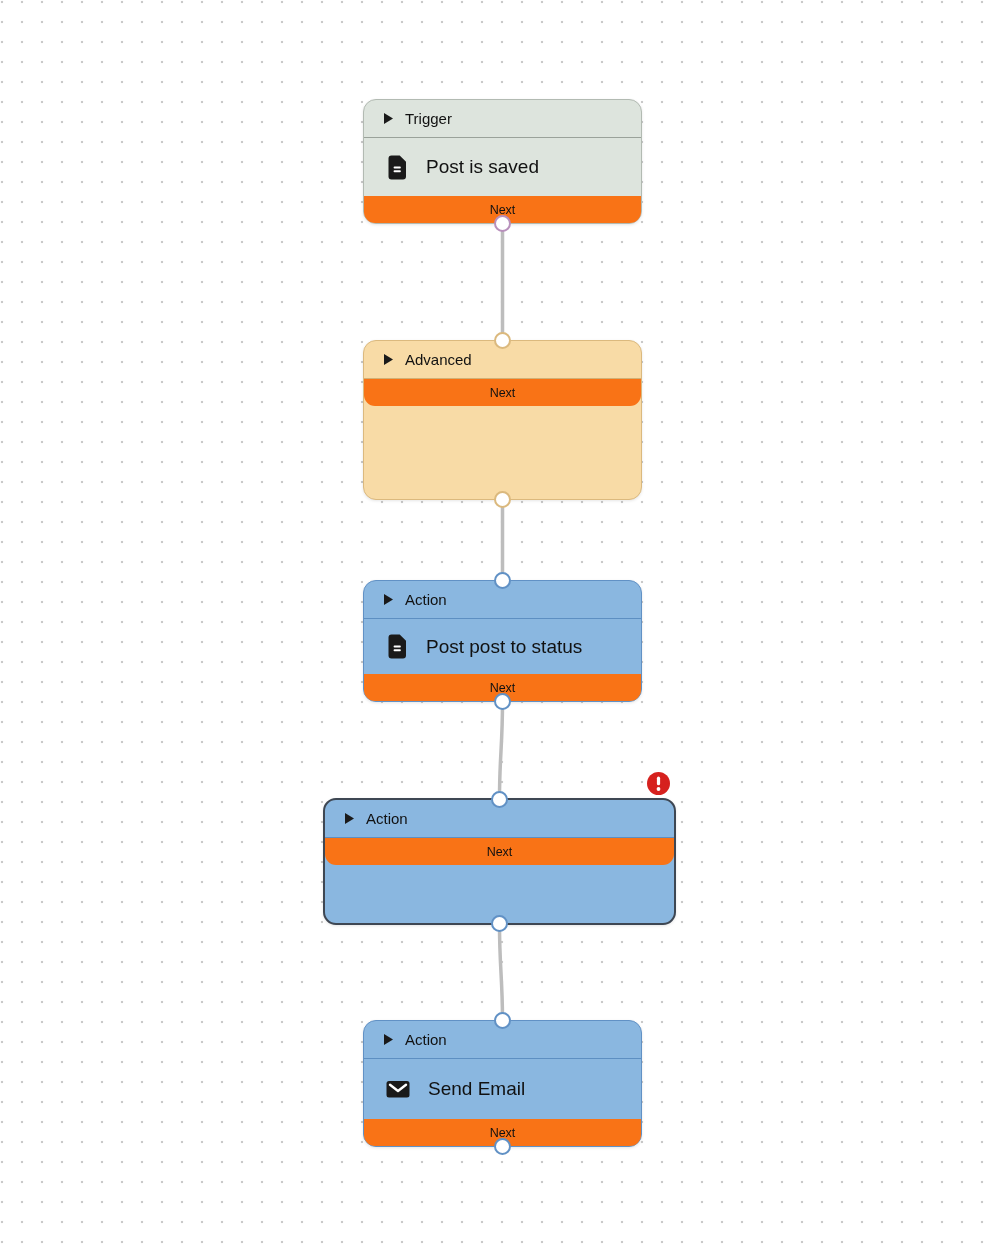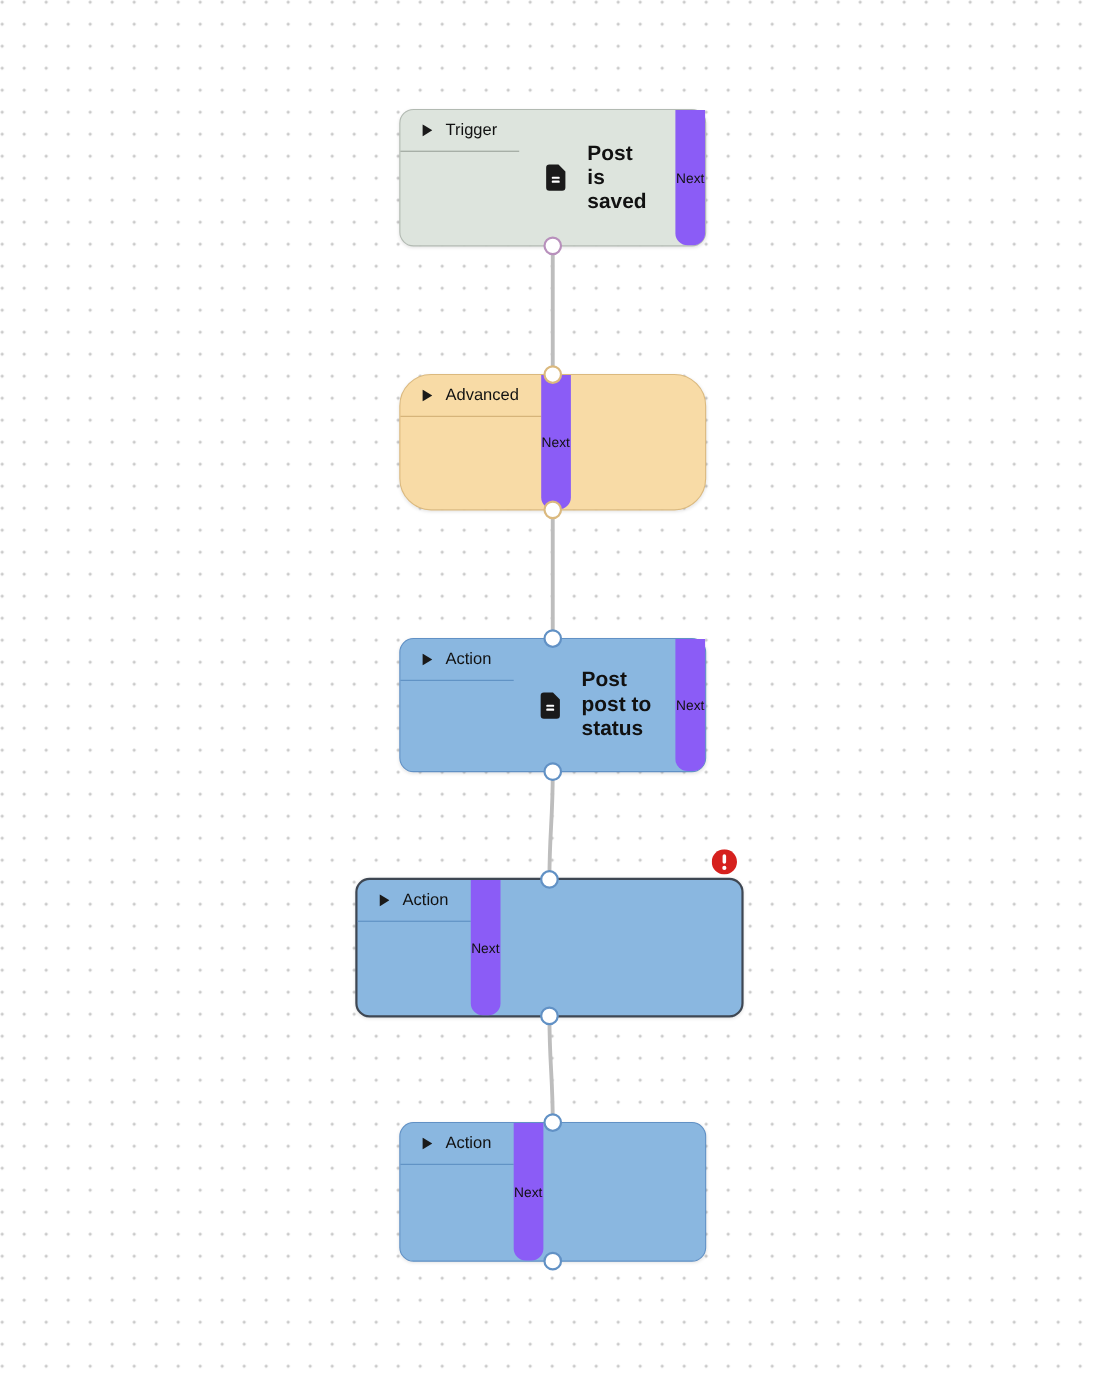--- a/index.html
+++ b/index.html
@@ -11,21 +11,21 @@
     background-image: radial-gradient(circle, #c9c9c9 1.2px, transparent 1.6px);
     background-size: 20px 20px;
     background-position: -8px -8px;
     font-family: "Liberation Sans", sans-serif;
     color:#111;
   }
   #wires { position:absolute; left:0; top:0; width:999px; height:1251px; }
   .node {
     position:absolute;
     display:flex;
-    flex-direction:row;
+    flex-direction:column;
     border-radius:13px;
     background: var(--fill);
     border: 1.5px solid var(--border);
     box-shadow: 0 1px 3px rgba(0,0,0,.10);
   }
   .node.selected { border-width:2px; }
   .node-header {
     height:38px;
     flex:0 0 38px;
     display:flex;
@@ -35,25 +35,24 @@
     border-bottom:1px solid var(--separator);
     font-size:15px;
   }
   .node-body {
     flex:1;
     display:flex;
     align-items:center;
     gap:17px;
     padding:0 21px;
     font-size:19px;
-    font-weight:bold;
   }
   .node-footer {
     flex:0 0 27px;
-    background:#8b5cf6;
+    background:#f97316;
     border-radius:0 0 11px 11px;
     display:flex;
     align-items:center;
     justify-content:center;
     font-size:12.5px;
     font-weight:500;
   }
   .port {
     position:absolute;
     left:50%;
@@ -97,21 +96,21 @@
       <rect x="8.6" y="15.2" width="7.2" height="2" rx="0.8" fill="#fff"></rect>
     </svg>
     <span>Post is saved</span>
   </div>
   <div class="node-footer">
     <span>Next</span>
   </div>
   <div class="port port-bottom"></div>
 </div>
 
-<div class="node" style="left: 363px; top: 340px; width: 279px; height: 124px; border-radius: 29px; --fill: #f8dba6; --border: #dbb97e; --separator: #d2b076; --port: #dbb97e;">
+<div class="node" style="left: 363px; top: 340px; width: 279px; height: 160px; --fill: #f8dba6; --border: #dbb97e; --separator: #d2b076; --port: #dbb97e;">
   <div class="node-header">
     <svg class="tri" width="9" height="11" viewBox="0 0 9 11">
         <polygon points="0,0 9,5.5 0,11" fill="#1a1a1a"></polygon>
       </svg>
     <span>Advanced</span>
   </div>
   <div class="node-footer">
     <span>Next</span>
   </div>
   <div class="port port-top"></div>
@@ -159,18 +158,25 @@
   </svg>
 </div>
 
 <div class="node" style="left: 363px; top: 1020px; width: 279px; height: 127px; --fill: #8ab7e0; --border: #6191c5; --separator: #5d8fc2; --port: #6191c5;">
   <div class="node-header">
     <svg class="tri" width="9" height="11" viewBox="0 0 9 11">
         <polygon points="0,0 9,5.5 0,11" fill="#1a1a1a"></polygon>
       </svg>
     <span>Action</span>
   </div>
+  <div class="node-body">
+    <svg class="body-icon" width="26" height="26" viewBox="0 0 26 26">
+      <rect x="1.5" y="5" width="23" height="16.5" rx="2.5" fill="#1a1a1a"></rect>
+      <polyline points="5,8.8 13,15 21,8.8" fill="none" stroke="#ffffff" stroke-width="2.4" stroke-linecap="round" stroke-linejoin="round"></polyline>
+    </svg>
+    <span>Send Email</span>
+  </div>
   <div class="node-footer">
     <span>Next</span>
   </div>
   <div class="port port-top"></div>
   <div class="port port-bottom"></div>
 </div>
 
 </body></html>

